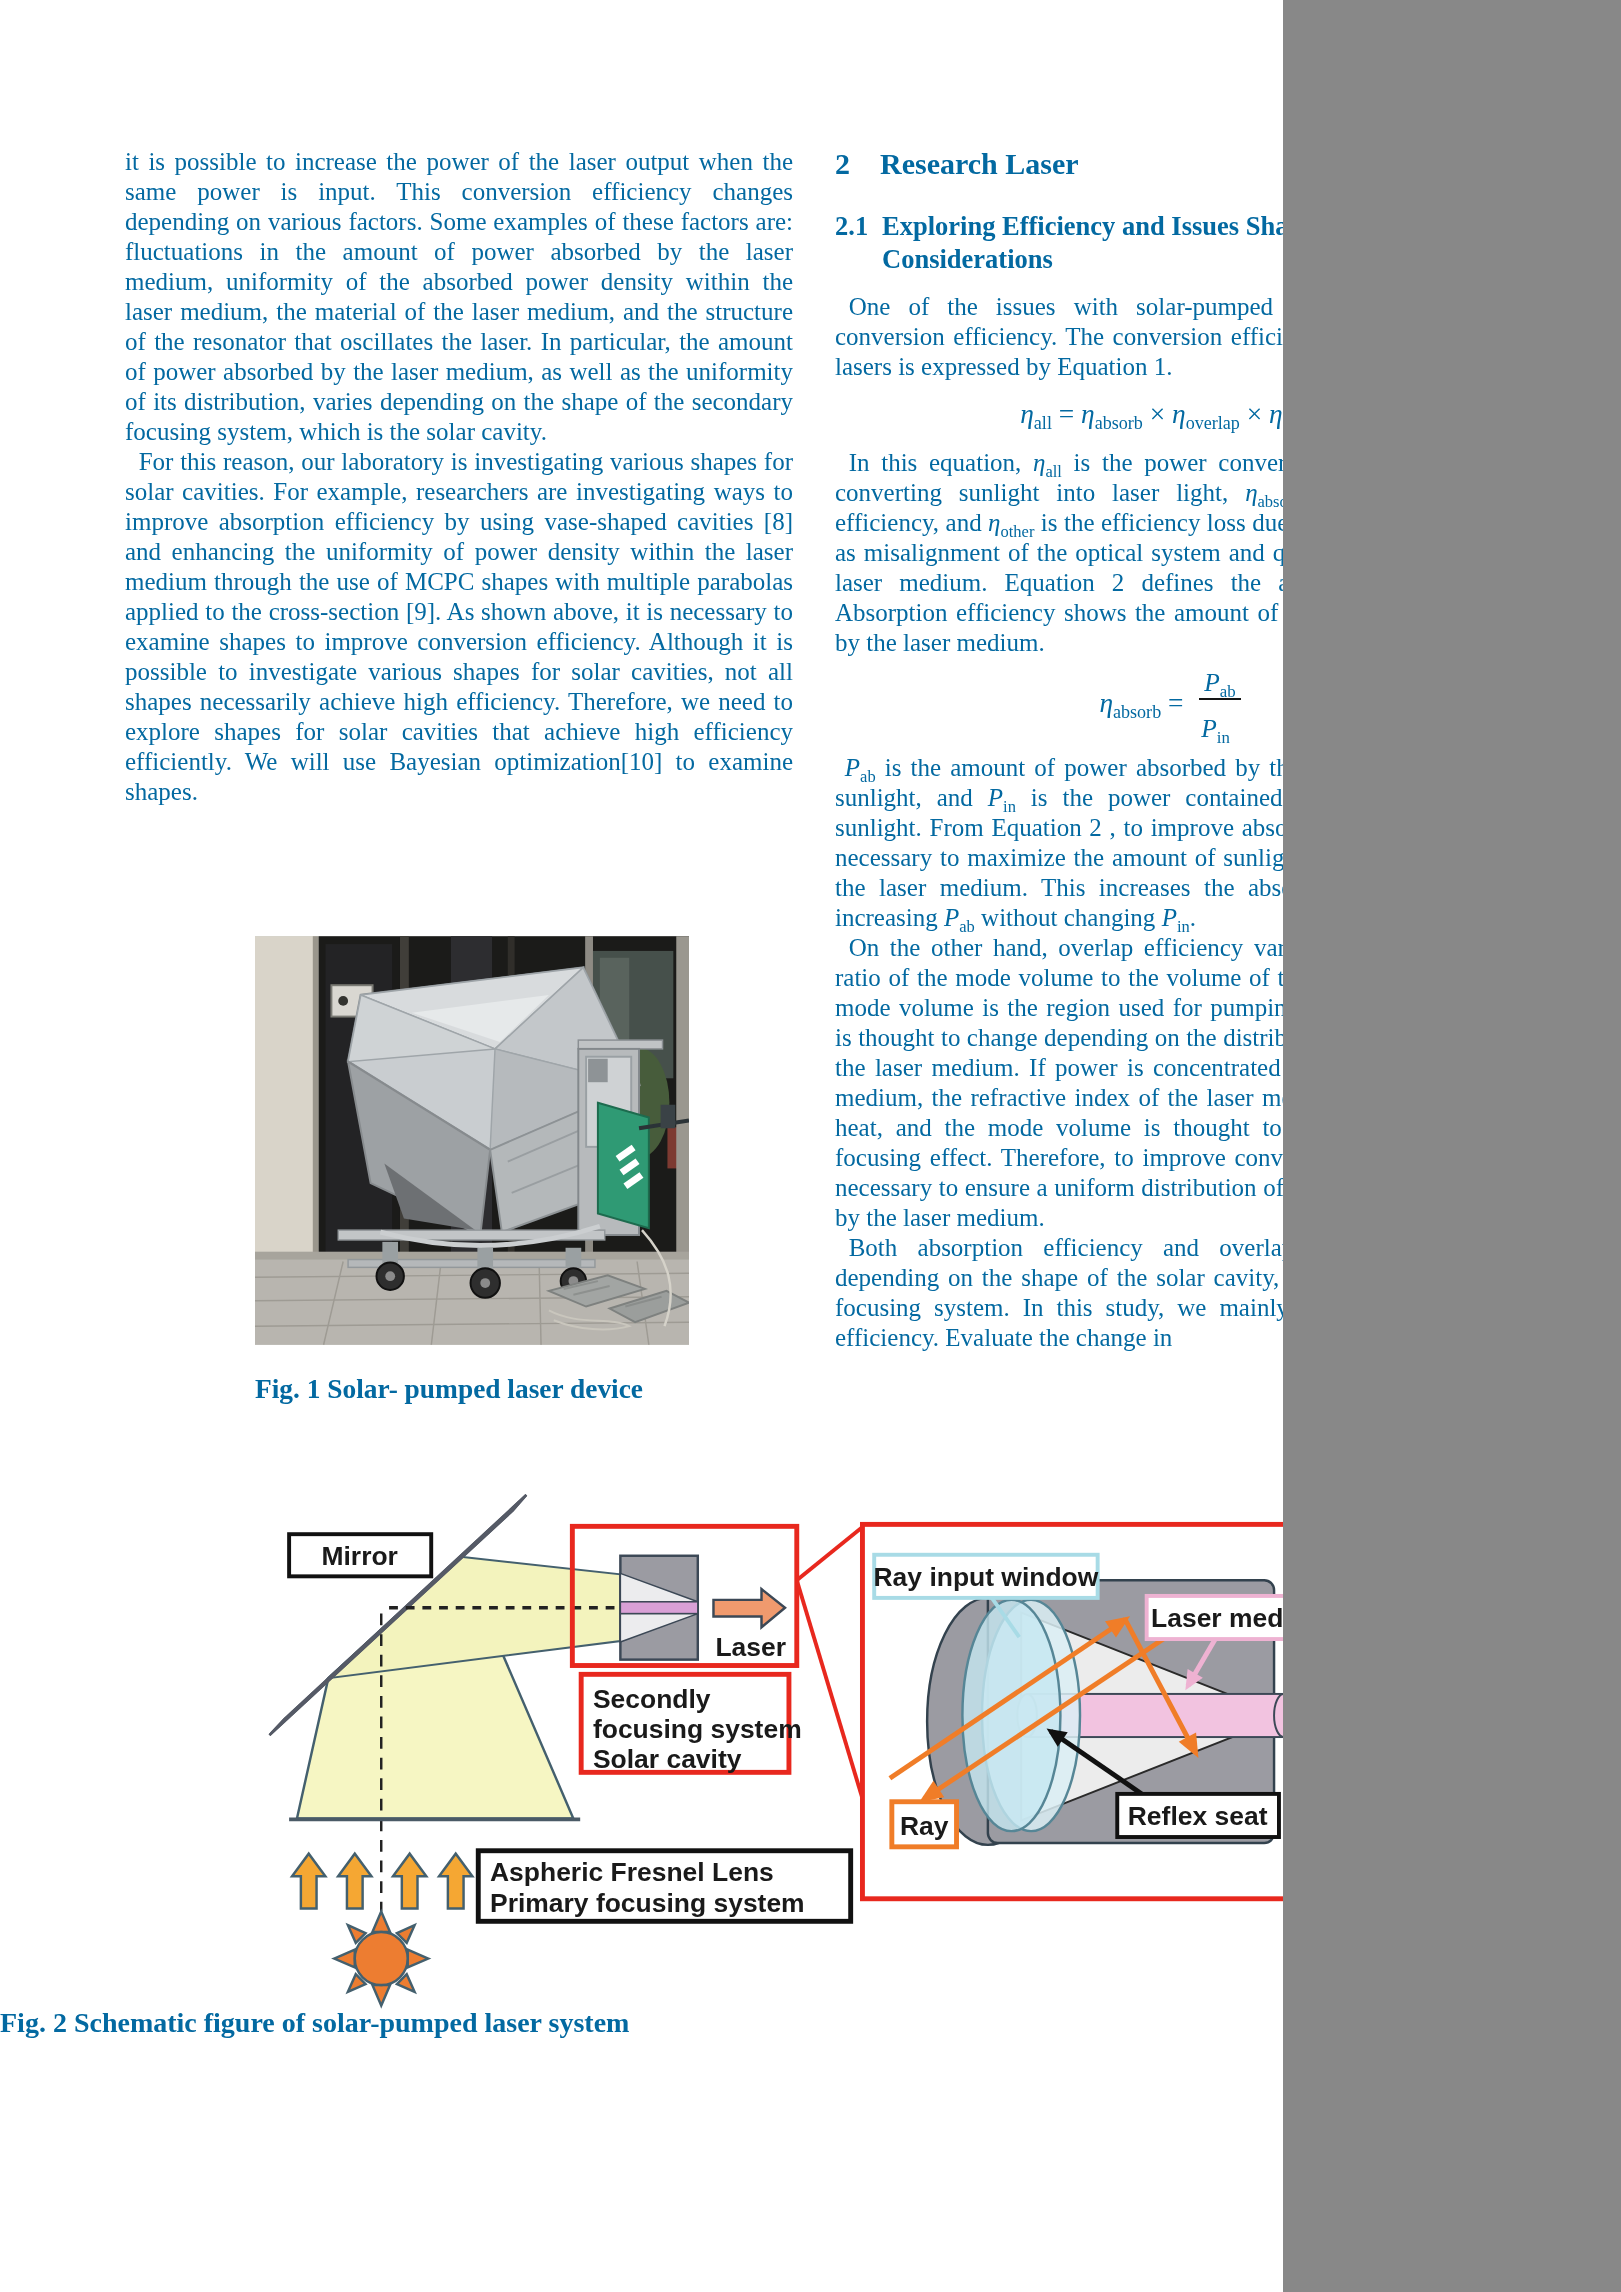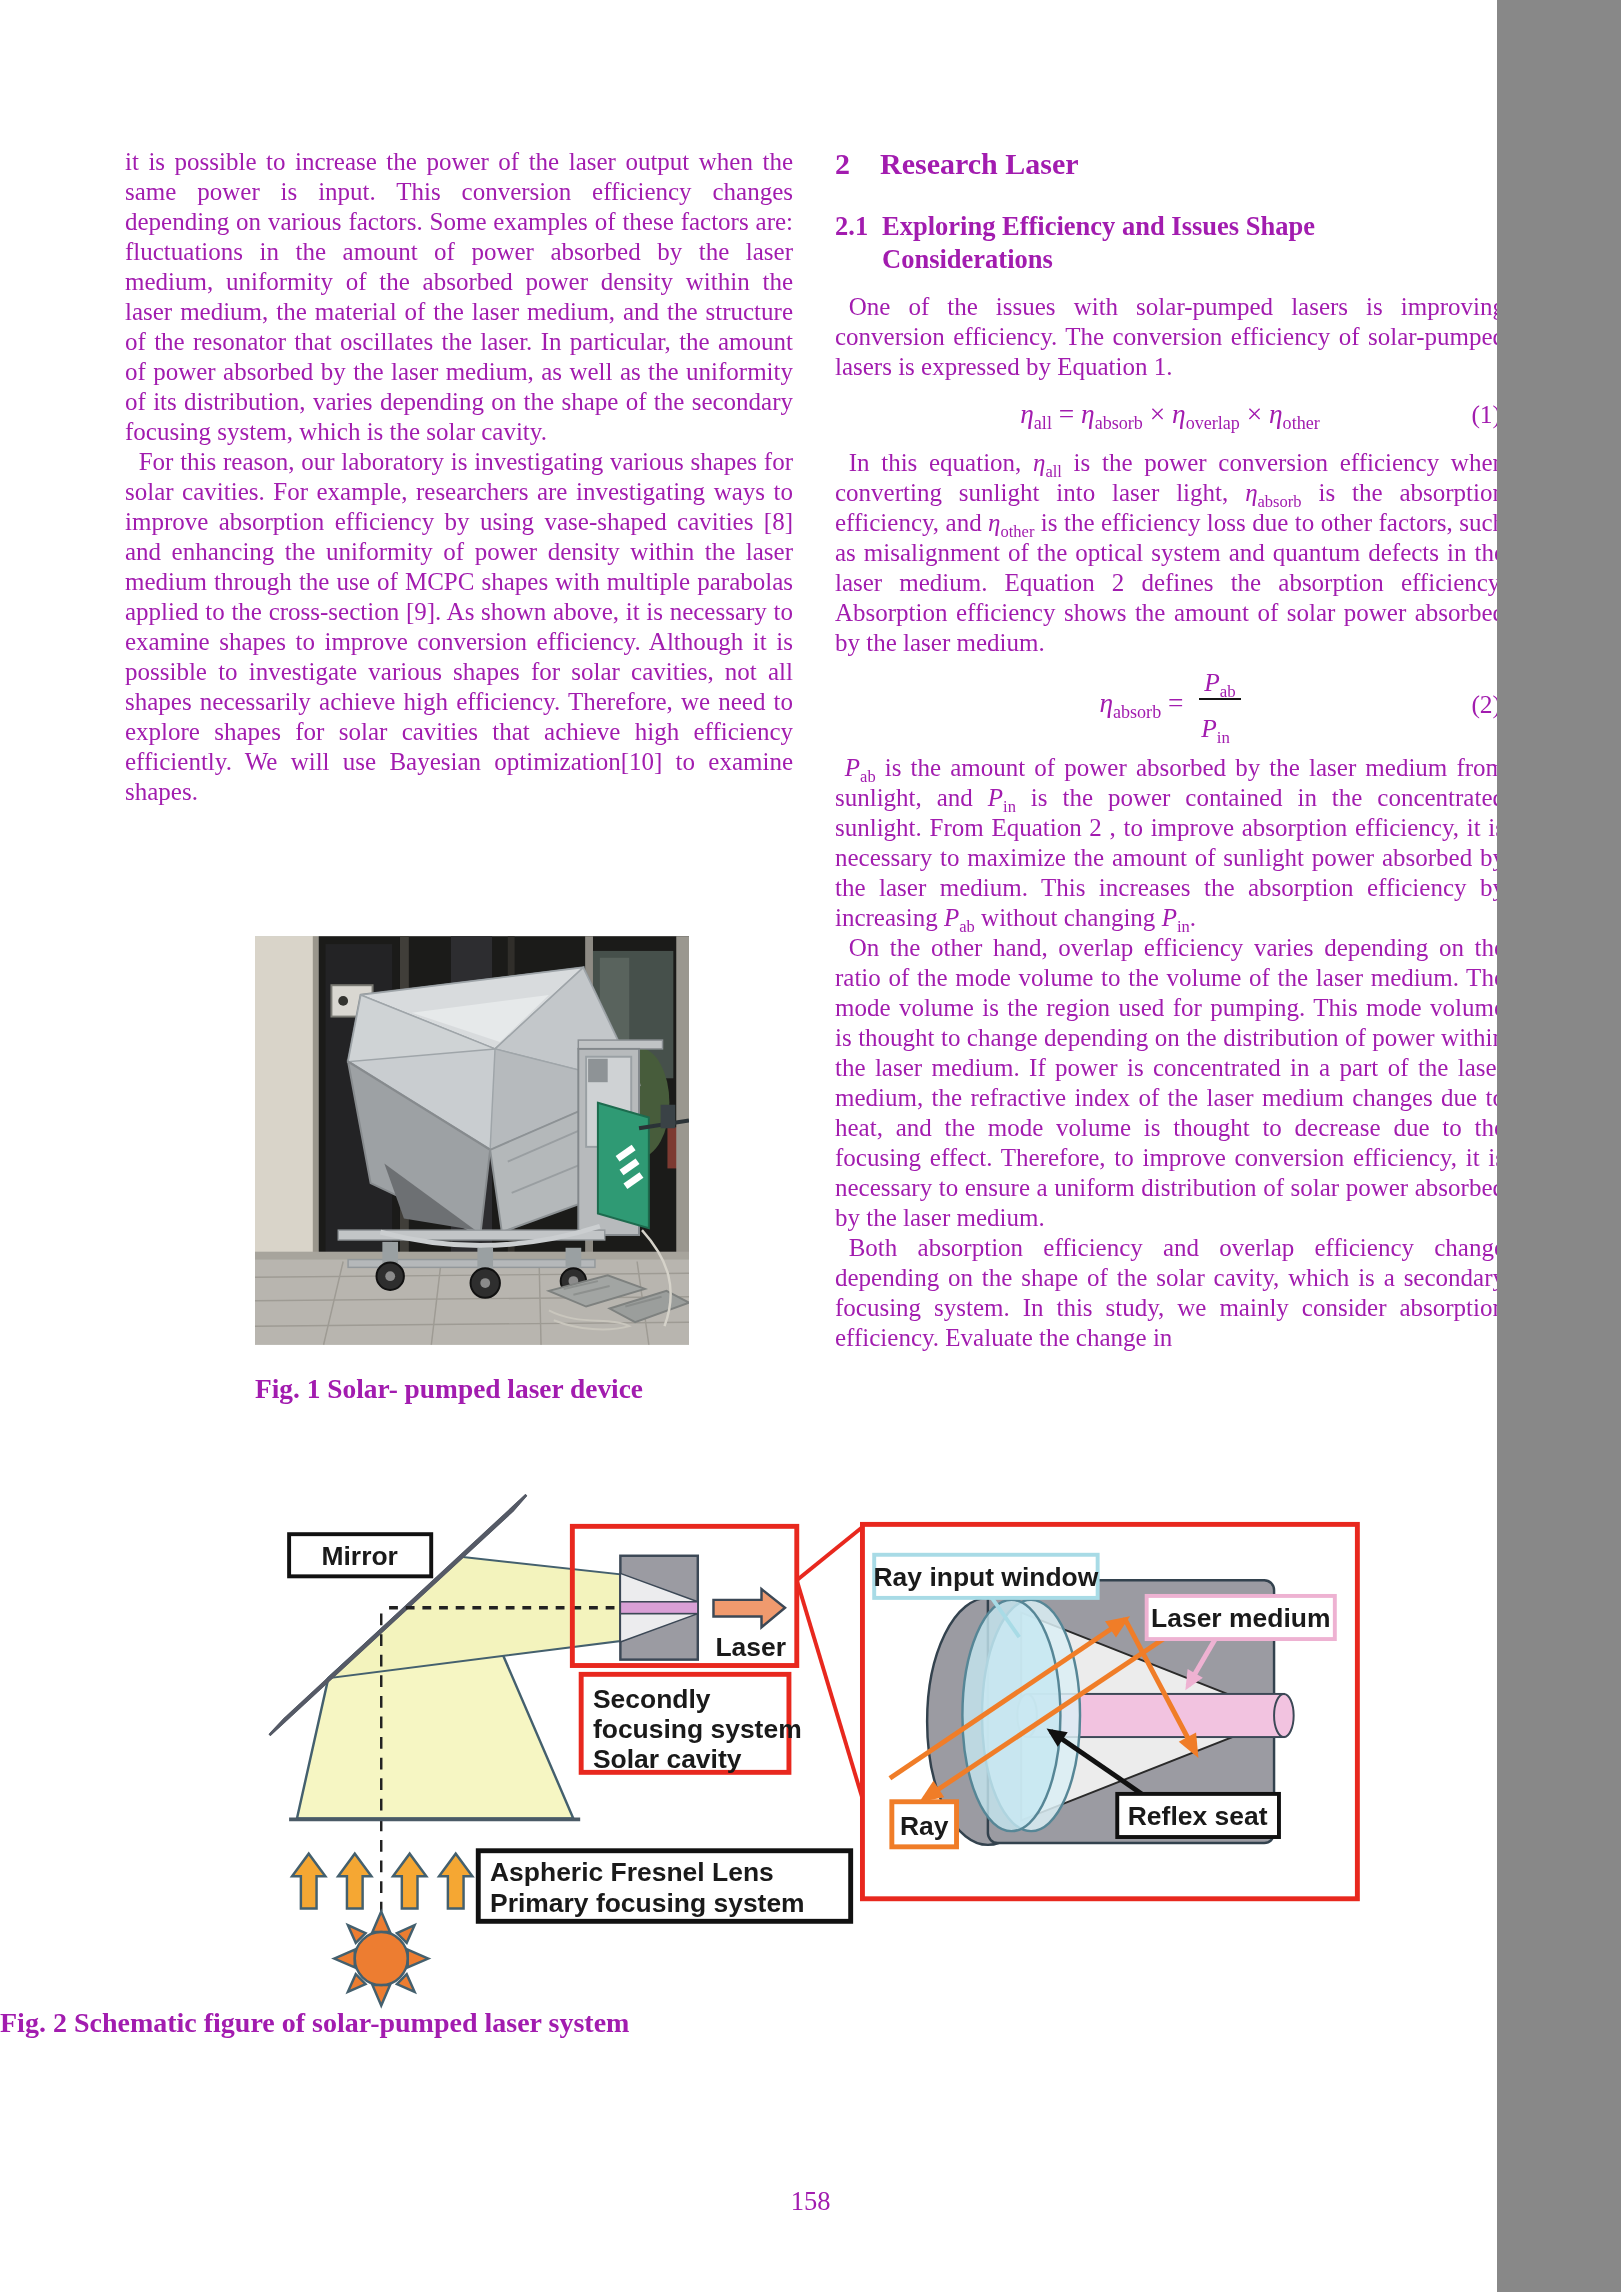--- a/index.html
+++ b/index.html
@@ -1,17 +1,17 @@
 <!DOCTYPE html>
 <html><head>
 <meta charset="utf-8">
 <style>
   html,body{margin:0;padding:0;background:#888;}
-  .page{position:relative;width:1497px;height:2293px;background:#ffffff;
-        font-family:"Liberation Serif",serif;color:#a21caf;overflow:hidden;}
+  .page{position:relative;width:1283px;height:2293px;background:#ffffff;
+        font-family:"Liberation Serif",serif;color:#0369a1;overflow:hidden;}
   .col{position:absolute;}
   p.body{margin:0;font-size:25px;line-height:30px;text-align:justify;}
   p.body i{font-style:italic;}
   p.indent{text-indent:13.7px;}
   sub{font-size:66%;font-style:normal;line-height:0;}
   h2.sec{font-size:30px;font-weight:bold;margin:0 0 29px 0;}
   .secnum{display:inline-block;width:45px;}
   h3.subsec{font-size:26.5px;font-weight:bold;margin:0 0 15.7px 0;display:flex;line-height:33px;}
   .subnum{width:47px;flex:none;}
   .eq{position:relative;text-align:center;font-size:27.4px;margin:17.6px 0;}
@@ -275,16 +275,15 @@
       </g>
       <g>
         <rect x="910" y="318" width="66" height="46" fill="#ffffff" stroke="#f07d28" stroke-width="5"></rect>
         <text class="dlabel" x="943" y="352" text-anchor="middle">Ray</text>
       </g>
     </g>
   </svg>
 
   <div class="caption" style="left:0;top:2007px;width:1621px;font-size:28px;">Fig.  2 Schematic figure of solar-pumped laser system</div>
 
-  <div class="pagenum">158</div>
 
 </div>
 
 
 </body></html>

